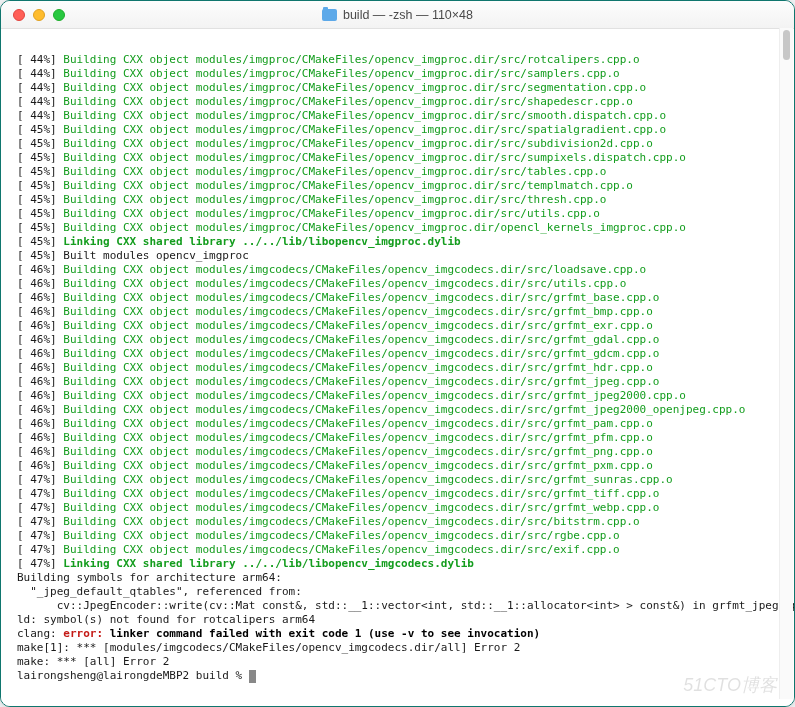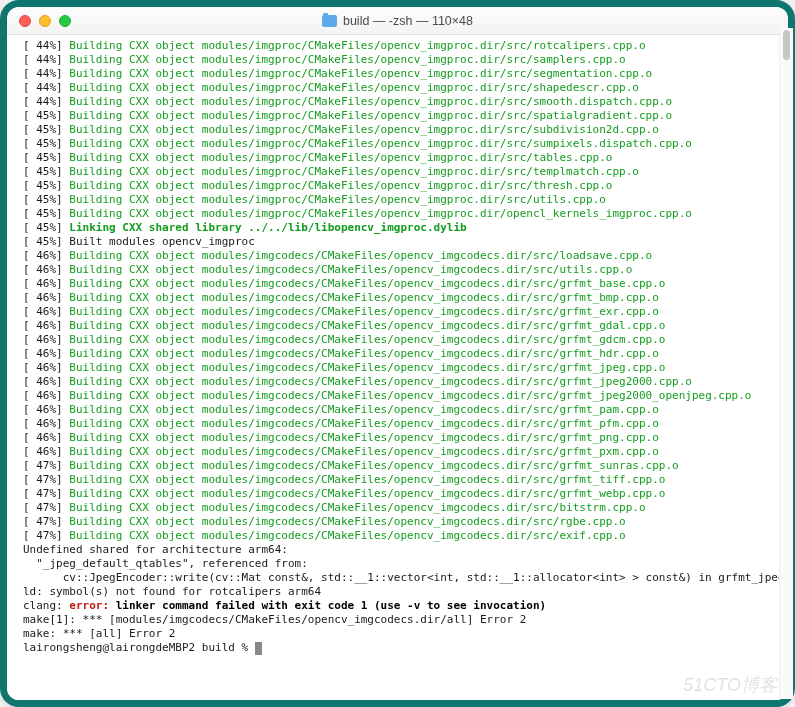--- a/index.html
+++ b/index.html
@@ -1,17 +1,17 @@
 <!DOCTYPE html>
 <html><head>
 <meta charset="utf-8">
 <style>
 * { margin:0; padding:0; box-sizing:border-box; }
 body { background:#eef0f2; font-family:-apple-system,BlinkMacSystemFont,sans-serif; width:795px; height:707px; overflow:hidden; position:relative; }
-.window { width:795px; height:707px; background:#fff; border-radius:19px; box-shadow:0 1px 4px rgba(0,0,0,0.12); overflow:hidden; display:flex; flex-direction:column; border:7px solid #0f766e; }
+.window { width:795px; height:707px; background:#fff; border-radius:10px; box-shadow:0 1px 4px rgba(0,0,0,0.12); overflow:hidden; display:flex; flex-direction:column; border:1px solid #0f766e;gap:20px; }
 .titlebar { height:28px; background:linear-gradient(#fdfdfd,#f3f3f3); border-bottom:1px solid #e1e1e1; display:flex; align-items:center; position:relative; flex-shrink:0; }
 .traffic { display:flex; gap:8px; padding-left:12px; }
 .dot { width:12px; height:12px; border-radius:50%; }
 .dot.red { background:#ff5f57; border:0.5px solid #e0443e; }
 .dot.yellow { background:#febc2e; border:0.5px solid #dfa022; }
 .dot.green { background:#28c840; border:0.5px solid #1dad2b; }
 .title-center { position:absolute; left:0; right:0; display:flex; align-items:center; justify-content:center; gap:6px; font-size:12.5px; color:#4a4a4a; pointer-events:none; }
 .folder-icon { width:15px; height:12px; background:#5da9e9; border-radius:2px; position:relative; }
 .folder-icon:before { content:''; position:absolute; top:-2px; left:1px; width:5px; height:3px; background:#5da9e9; border-radius:1px 1px 0 0; }
 .term { flex:1; background:#fff; font-family:Menlo,Monaco,Consolas,monospace; font-size:11px; line-height:14px; padding:4px 8px 4px 16px; overflow:auto; position:relative; color:#1a1a1a; }
@@ -71,21 +71,22 @@
       <div class="ln">[ 46%] <span class="g">Building CXX object modules/imgcodecs/CMakeFiles/opencv_imgcodecs.dir/src/grfmt_pam.cpp.o</span></div>
       <div class="ln">[ 46%] <span class="g">Building CXX object modules/imgcodecs/CMakeFiles/opencv_imgcodecs.dir/src/grfmt_pfm.cpp.o</span></div>
       <div class="ln">[ 46%] <span class="g">Building CXX object modules/imgcodecs/CMakeFiles/opencv_imgcodecs.dir/src/grfmt_png.cpp.o</span></div>
       <div class="ln">[ 46%] <span class="g">Building CXX object modules/imgcodecs/CMakeFiles/opencv_imgcodecs.dir/src/grfmt_pxm.cpp.o</span></div>
       <div class="ln">[ 47%] <span class="g">Building CXX object modules/imgcodecs/CMakeFiles/opencv_imgcodecs.dir/src/grfmt_sunras.cpp.o</span></div>
       <div class="ln">[ 47%] <span class="g">Building CXX object modules/imgcodecs/CMakeFiles/opencv_imgcodecs.dir/src/grfmt_tiff.cpp.o</span></div>
       <div class="ln">[ 47%] <span class="g">Building CXX object modules/imgcodecs/CMakeFiles/opencv_imgcodecs.dir/src/grfmt_webp.cpp.o</span></div>
       <div class="ln">[ 47%] <span class="g">Building CXX object modules/imgcodecs/CMakeFiles/opencv_imgcodecs.dir/src/bitstrm.cpp.o</span></div>
       <div class="ln">[ 47%] <span class="g">Building CXX object modules/imgcodecs/CMakeFiles/opencv_imgcodecs.dir/src/rgbe.cpp.o</span></div>
       <div class="ln">[ 47%] <span class="g">Building CXX object modules/imgcodecs/CMakeFiles/opencv_imgcodecs.dir/src/exif.cpp.o</span></div>
-      <div class="ln">Undefined shared for architecture arm64:</div>
+      <div class="ln">[ 47%] <span class="b">Linking CXX shared library ../../lib/libopencv_imgcodecs.dylib</span></div>
+      <div class="ln">Building symbols for architecture arm64:</div>
       <div class="ln">  "_jpeg_default_qtables", referenced from:</div>
       <div class="ln">      cv::JpegEncoder::write(cv::Mat const&amp;, std::__1::vector&lt;int, std::__1::allocator&lt;int&gt; &gt; const&amp;) in grfmt_jpeg.cpp.o</div>
       <div class="ln">ld: symbol(s) not found for rotcalipers arm64</div>
       <div class="ln">clang: <span class="err">error: </span><span class="errtxt">linker command failed with exit code 1 (use -v to see invocation)</span></div>
       <div class="ln">make[1]: *** [modules/imgcodecs/CMakeFiles/opencv_imgcodecs.dir/all] Error 2</div>
       <div class="ln">make: *** [all] Error 2</div>
       <div class="ln">lairongsheng@lairongdeMBP2 build % <span class="cursor"></span></div>
     </div>
 
   <div class="scrollbar">

